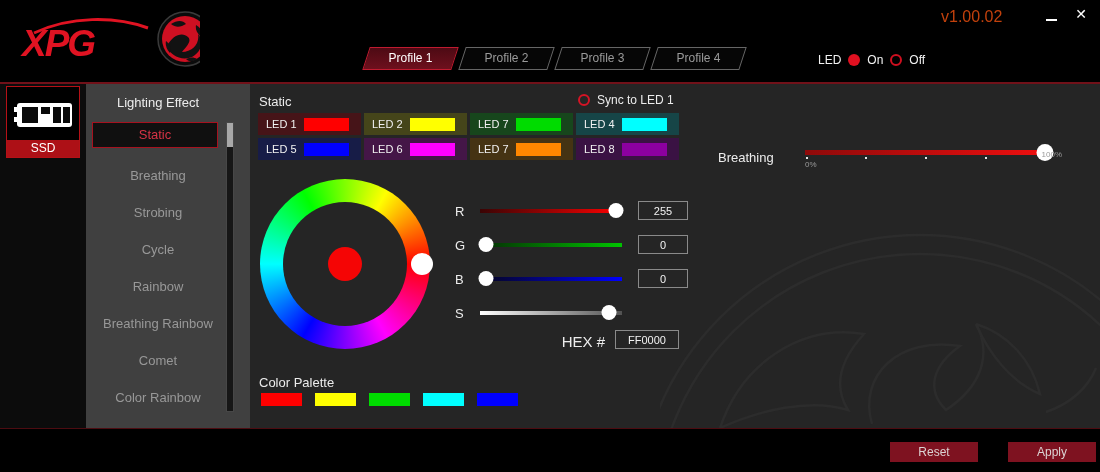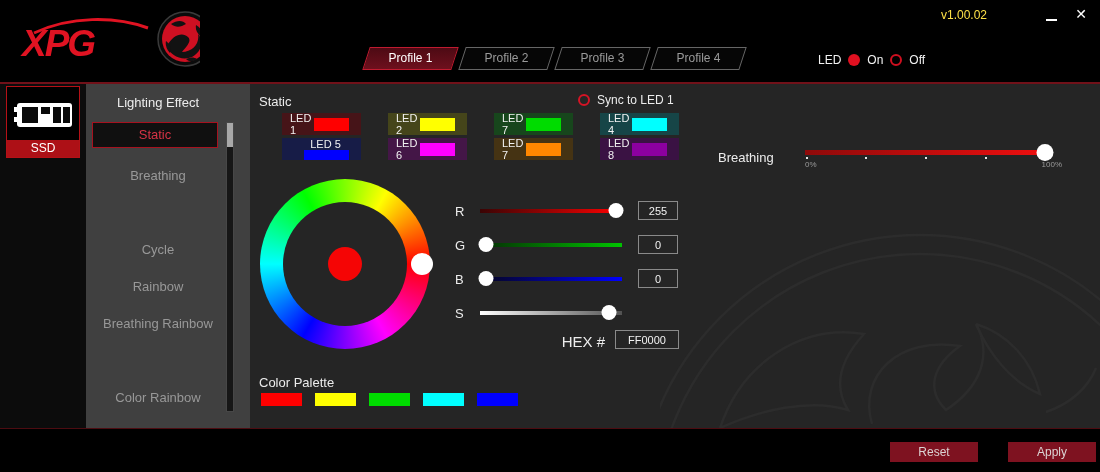--- a/index.html
+++ b/index.html
@@ -3,21 +3,21 @@
 <meta charset="utf-8">
 <style>
   * { margin:0; padding:0; box-sizing:border-box; }
   html,body { background:#000; }
   body { font-family:"Liberation Sans", sans-serif; }
   .window { position:relative; width:1100px; height:472px; background:#000; overflow:hidden; }
 
   
   .titlebar { position:absolute; left:0; top:0; width:1100px; height:82px; background:#000; }
   .brand-wrap { position:absolute; left:20px; top:8px; width:180px; height:62px; }
-  .version { position:absolute; left:941px; top:8px; font-size:12px; color:#fde047; }
+  .version { position:absolute; left:941px; top:8px; font-size:16px; color:#c2410c; }
   .win-min { position:absolute; left:1044px; top:4px; width:16px; height:22px; cursor:pointer; }
   .win-min .bar { position:absolute; left:2px; top:15px; width:11px; height:2px; background:#fff; }
   .win-close { position:absolute; left:1071px; top:3px; width:20px; height:22px; color:#fff; font-size:14px; text-align:center; line-height:22px; cursor:pointer; }
 
   .tabs { position:absolute; left:0; top:47px; width:1100px; height:24px; }
   .tab { position:absolute; top:0; width:89px; height:23px; transform:skewX(-18deg); border:1px solid #666; background:#060606; cursor:pointer; }
   .tab span { display:block; transform:skewX(18deg); text-align:center; line-height:21px; font-size:12px; color:#9a9a9a; }
   .tab.active { border:1px solid #c01b30; background:linear-gradient(180deg,#4d0a14,#6e101d); }
   .tab.active span { color:#fff; }
 
@@ -43,54 +43,54 @@
   .scrollbar { position:absolute; left:140px; top:38px; width:8px; height:290px; background:#161616; border:1px solid #474747; }
   .scroll-thumb { position:absolute; left:0px; top:0px; width:6px; height:24px; background:#a8a8a8; }
 
   .main { position:absolute; left:250px; top:0; width:850px; height:344px; }
   .panel-title { position:absolute; left:9px; top:10px; font-size:13px; color:#ececec; }
   .sync { position:absolute; left:328px; top:9px; height:14px; display:flex; align-items:center; gap:7px; cursor:pointer; }
   .sync-ring { width:12px; height:12px; border-radius:50%; border:2px solid #d41425; }
   .sync-label { font-size:12px; color:#ececec; }
 
   .led-grid { position:absolute; left:8px; top:29px; display:grid; grid-template-columns:repeat(4,103px); grid-auto-rows:22px; gap:3px; }
-  .led-cell { display:flex; align-items:center; cursor:pointer;margin-left:24px; }
+  .led-cell { display:flex; align-items:center; cursor:pointer; }
   .led-cell .name { font-size:11px; color:#f2f2f2; margin-left:8px; }
   .led-cell .swatch { width:45px; height:13px; margin-left:auto; margin-right:12px; }
 
   .wheel { position:absolute; left:10px; top:95px; width:170px; height:170px; border-radius:50%; cursor:pointer;
            background:conic-gradient(from 90deg,#f00,#f0f 60deg,#00f 120deg,#0ff 180deg,#0f0 240deg,#ff0 300deg,#f00 360deg); }
   .wheel-hole { position:absolute; left:23px; top:23px; width:124px; height:124px; border-radius:50%; background:#252525; }
   .wheel-dot { position:absolute; left:68px; top:68px; width:34px; height:34px; border-radius:50%; background:#f50505; }
   .wheel-handle { position:absolute; left:151px; top:74px; width:22px; height:22px; border-radius:50%; background:#fff; cursor:grab; }
 
   .sl-label { position:absolute; left:205px; width:20px; font-size:13px; color:#ececec; }
   .sl-track { position:absolute; left:230px; width:142px; height:4px; cursor:pointer; }
   .sl-thumb { position:absolute; top:-6px; width:15px; height:15px; border-radius:50%; background:#fff; transform:translateX(-50%); cursor:grab; }
   .track-r { background:linear-gradient(to right,#3a0404,#ff0000); }
   .track-g { background:linear-gradient(to right,#042c04,#00c400); }
   .track-b { background:linear-gradient(to right,#05051c,#0000ff); }
   .track-s { background:linear-gradient(to right,#ffffff,#525252); }
-  .val-box { position:absolute; left:388px; width:40px; height:19px; background:transparent; border:1px solid #8a8a8a;
+  .val-box { position:absolute; left:388px; width:50px; height:19px; background:transparent; border:1px solid #8a8a8a;
              color:#f2f2f2; font-size:11px; text-align:center; font-family:"Liberation Sans",sans-serif; }
   .hex-label { position:absolute; left:280px; top:249px; width:75px; text-align:right; font-size:15px; color:#ececec; }
   .hex-box { position:absolute; left:365px; top:246px; width:64px; height:19px; background:transparent; border:1px solid #8a8a8a;
              color:#f2f2f2; font-size:11px; text-align:center; font-family:"Liberation Sans",sans-serif; }
 
   .palette-label { position:absolute; left:9px; top:291px; font-size:13px; color:#ececec; }
   .palette { position:absolute; left:11px; top:309px; display:flex; gap:13px; }
   .palette .chip { width:41px; height:13px; cursor:pointer; }
 
   .brightness-label { position:absolute; left:468px; top:66px; font-size:13px; color:#ececec; }
   .brightness { position:absolute; left:555px; top:58px; width:240px; height:30px; }
   .b-track { position:absolute; left:0; top:8px; width:240px; height:5px; background:linear-gradient(to right,#8e0a0a,#ee0f0f); cursor:pointer; }
   .b-thumb { position:absolute; top:2px; width:17px; height:17px; border-radius:50%; background:#fff; transform:translateX(-50%); cursor:grab; }
   .b-tick { position:absolute; top:15px; width:2px; height:2px; background:#e8e8e8; }
   .b-min { position:absolute; left:0; top:18px; font-size:8px; color:#9a9a9a; }
-  .b-max { position:absolute; right:-17px; top:18px; font-size:8px; color:#9a9a9a; }
+  .b-max { position:absolute; right:-17px; top:8px; font-size:8px; color:#9a9a9a; }
 
   .watermark { position:absolute; right:0; top:100px; pointer-events:none; }
 
   
   .bottombar { position:absolute; left:0; top:429px; width:1100px; height:43px; background:#000; }
   .btn { position:absolute; top:13px; width:88px; height:20px; background:#7e1220; border:none; color:#dcd3d3;
          font-size:12px; font-family:"Liberation Sans",sans-serif; line-height:20px; text-align:center; cursor:pointer; }
   .btn-reset { left:890px; } .btn-apply { left:1008px; }
 </style>
 </head>
@@ -170,23 +170,25 @@
           <rect x="51" y="8" width="7" height="16" fill="#0a0a0a"></rect>
         </svg>
         <div class="device-label">SSD</div>
       </div>
     </div>
 
     <div class="sidebar">
       <div class="effects-header">Lighting Effect</div>
       <div class="effect-selected">Static</div>
       <div class="effect-item" style="top:82px">Breathing</div>
+      <div class="effect-item" style="top:119px">Strobing</div>
       <div class="effect-item" style="top:156px">Cycle</div>
       <div class="effect-item" style="top:230px">Breathing Rainbow</div>
       <div class="effect-item" style="top:193px">Rainbow</div>
+      <div class="effect-item" style="top:267px">Comet</div>
       <div class="effect-item" style="top:304px">Color Rainbow</div>
       <div class="scrollbar">
         <div class="scroll-thumb"></div>
       </div>
     </div>
 
     <div class="main">
       <div class="panel-title">Static</div>
 
       <div class="sync">
@@ -204,21 +206,21 @@
             <span class="swatch" style="background: rgb(255, 255, 0);"></span>
           </div>
         <div class="led-cell" style="background: rgb(23, 70, 28);">
             <span class="name">LED 7</span>
             <span class="swatch" style="background: rgb(0, 220, 0);"></span>
           </div>
         <div class="led-cell" style="background: rgb(22, 69, 71);">
             <span class="name">LED 4</span>
             <span class="swatch" style="background: rgb(0, 255, 255);"></span>
           </div>
-        <div class="led-cell" style="background: rgb(23, 28, 71); flex-direction: column;">
+        <div class="led-cell" style="background: rgb(23, 28, 71);">
             <span class="name">LED 5</span>
             <span class="swatch" style="background: rgb(0, 0, 255);"></span>
           </div>
         <div class="led-cell" style="background: rgb(68, 22, 71);">
             <span class="name">LED 6</span>
             <span class="swatch" style="background: rgb(255, 0, 255);"></span>
           </div>
         <div class="led-cell" style="background: rgb(69, 51, 19);">
             <span class="name">LED 7</span>
             <span class="swatch" style="background: rgb(255, 135, 0);"></span>

